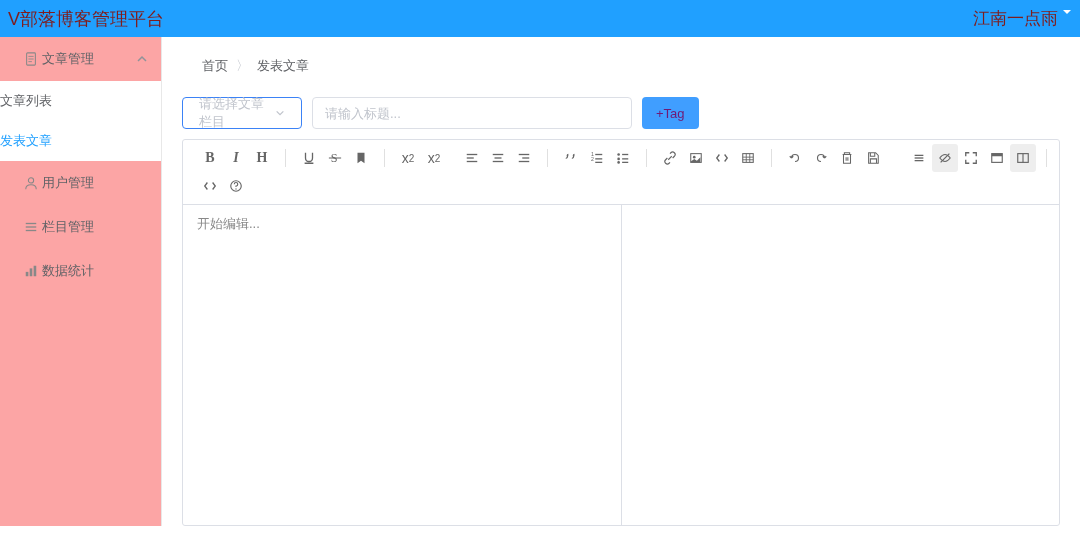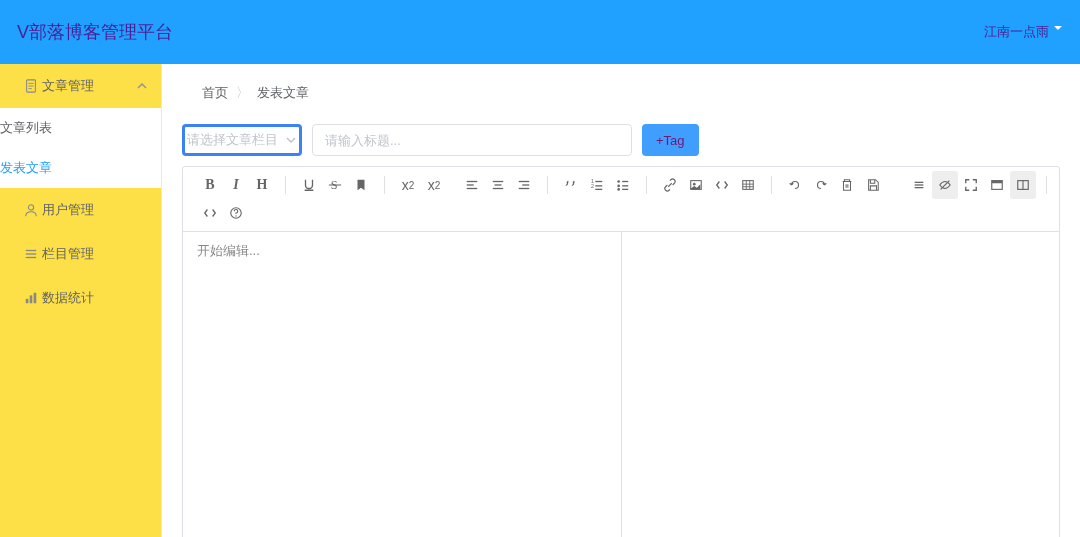--- a/index.html
+++ b/index.html
@@ -1,40 +1,40 @@
 <!DOCTYPE html>
 <html><head>
   <meta charset="utf-8">
   <style>
     * { margin: 0; padding: 0; box-sizing: border-box; }
     body { font-family: "Helvetica Neue", Helvetica, "PingFang SC", "Microsoft YaHei", Arial, sans-serif; font-size: 14px; color: #606266; background: #fff; }
     
-    .header { height: 64px; background: #20a0ff; color: #4c1d95; display: flex; align-items: center; justify-content: space-between; padding: 0 17px; }
+    .header { height: 37px; background: #20a0ff; color: #7f1d1d; display: flex; align-items: center; justify-content: space-between; padding: 0 8px; }
     .header-title { font-size: 18px; font-weight: 400; }
-    .header-user { display: flex; align-items: flex-start; gap: 4px; font-size: 13px; cursor: pointer; }
+    .header-user { display: flex; align-items: flex-start; gap: 4px; font-size: 17px; cursor: pointer; }
     .header-user svg { width: 10px; height: 10px; fill: #fff; }
     
     .container { display: flex; height: calc(100vh - 48px); }
     
-    .sidebar { width: 162px; background: #fde047; border-right: 1px solid #e8e8e8; }
+    .sidebar { width: 162px; background: #fca5a5; border-right: 1px solid #e8e8e8; }
     .menu-item { height: 44px; display: flex; align-items: center; padding: 0 20px; color: #606266; cursor: pointer; font-size: 13px; justify-content: center; position: relative; }
     .menu-item.parent { justify-content: space-between; padding: 0 14px 0 42px; }
     .menu-item .menu-icon { position: absolute; left: 24px; width: 14px; height: 14px; }
     .menu-item .arrow { width: 10px; height: 10px; }
     .submenu-item { height: 40px; display: flex; align-items: center; justify-content: flex-start; color: #606266; cursor: pointer; font-size: 13px; }
     .submenu-item.active { color: #20a0ff; background: #fff; }
     .submenu-item.on-white { background: #fff; }
     
     .main { flex: 1; padding: 12px 20px; overflow: auto; }
     
     .breadcrumb { display: flex; align-items: center; gap: 8px; font-size: 13px; color: #606266; margin-bottom: 14px; padding: 8px 0; margin-left: 20px; }
     .breadcrumb-sep { color: #c0c4cc; }
     
     .form-row { display: flex; gap: 10px; margin-bottom: 10px; }
-    .select-box { width: 120px; height: 32px; border: 3px solid #3b82f6; border-radius: 4px; background: #fff; display: flex; align-items: center; padding: 0 2px; color: #c0c4cc; font-size: 13px; cursor: pointer; justify-content: space-between; }
+    .select-box { width: 120px; height: 32px; border: 1px solid #3b82f6; border-radius: 4px; background: #fff; display: flex; align-items: center; padding: 0 16px; color: #c0c4cc; font-size: 13px; cursor: pointer; justify-content: space-between; }
     .select-box svg { width: 12px; height: 12px; fill: #c0c4cc; }
     .title-input { flex: 1; max-width: 320px; height: 32px; border: 1px solid #dcdfe6; border-radius: 4px; padding: 0 12px; font-size: 13px; color: #c2410c; outline: none; }
     .title-input::placeholder { color: #c0c4cc; }
     .tag-btn { height: 32px; padding: 0 14px; background: #409eff; color: #701a75; border: none; border-radius: 4px; font-size: 13px; cursor: pointer; }
     
     .editor { border: 1px solid #dcdfe6; border-radius: 3px; }
     .toolbar { display: flex; align-items: center; border-bottom: 1px solid #dcdfe6; padding: 4px 8px; flex-wrap: wrap; }
     .tool-group { display: flex; align-items: center; gap: 0; padding: 0 6px; }
     .tool-sep { width: 1px; height: 18px; background: #e0e0e0; margin: 0 4px; }
     .tool-btn { width: 26px; height: 28px; display: flex; align-items: center; justify-content: center; cursor: pointer; color: #666; border-radius: 3px; }

